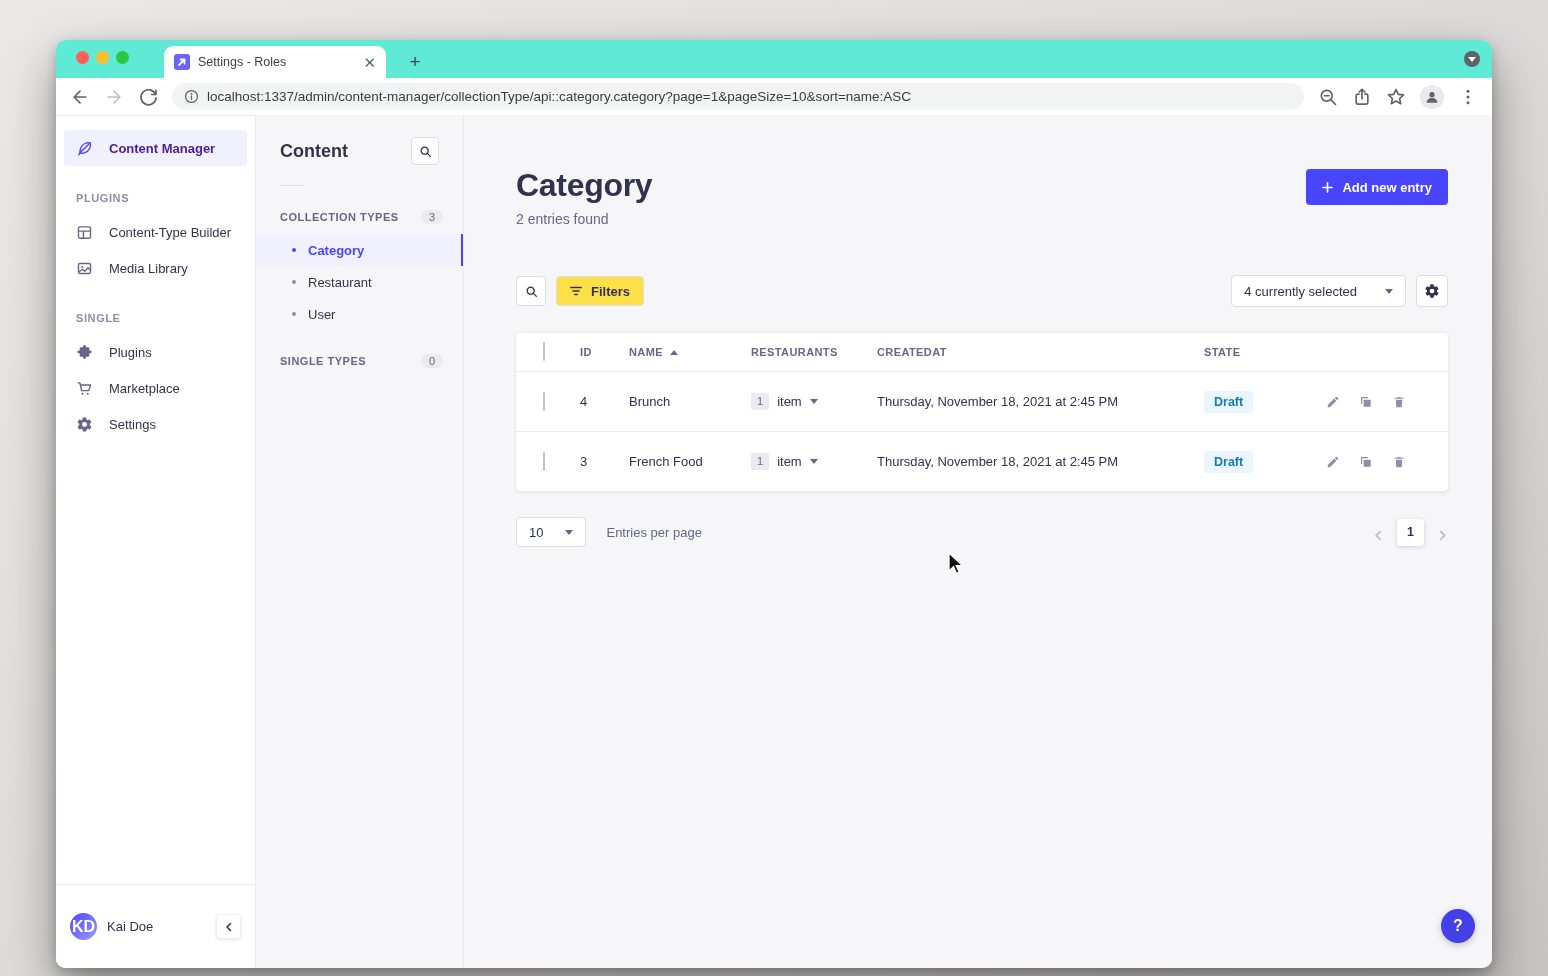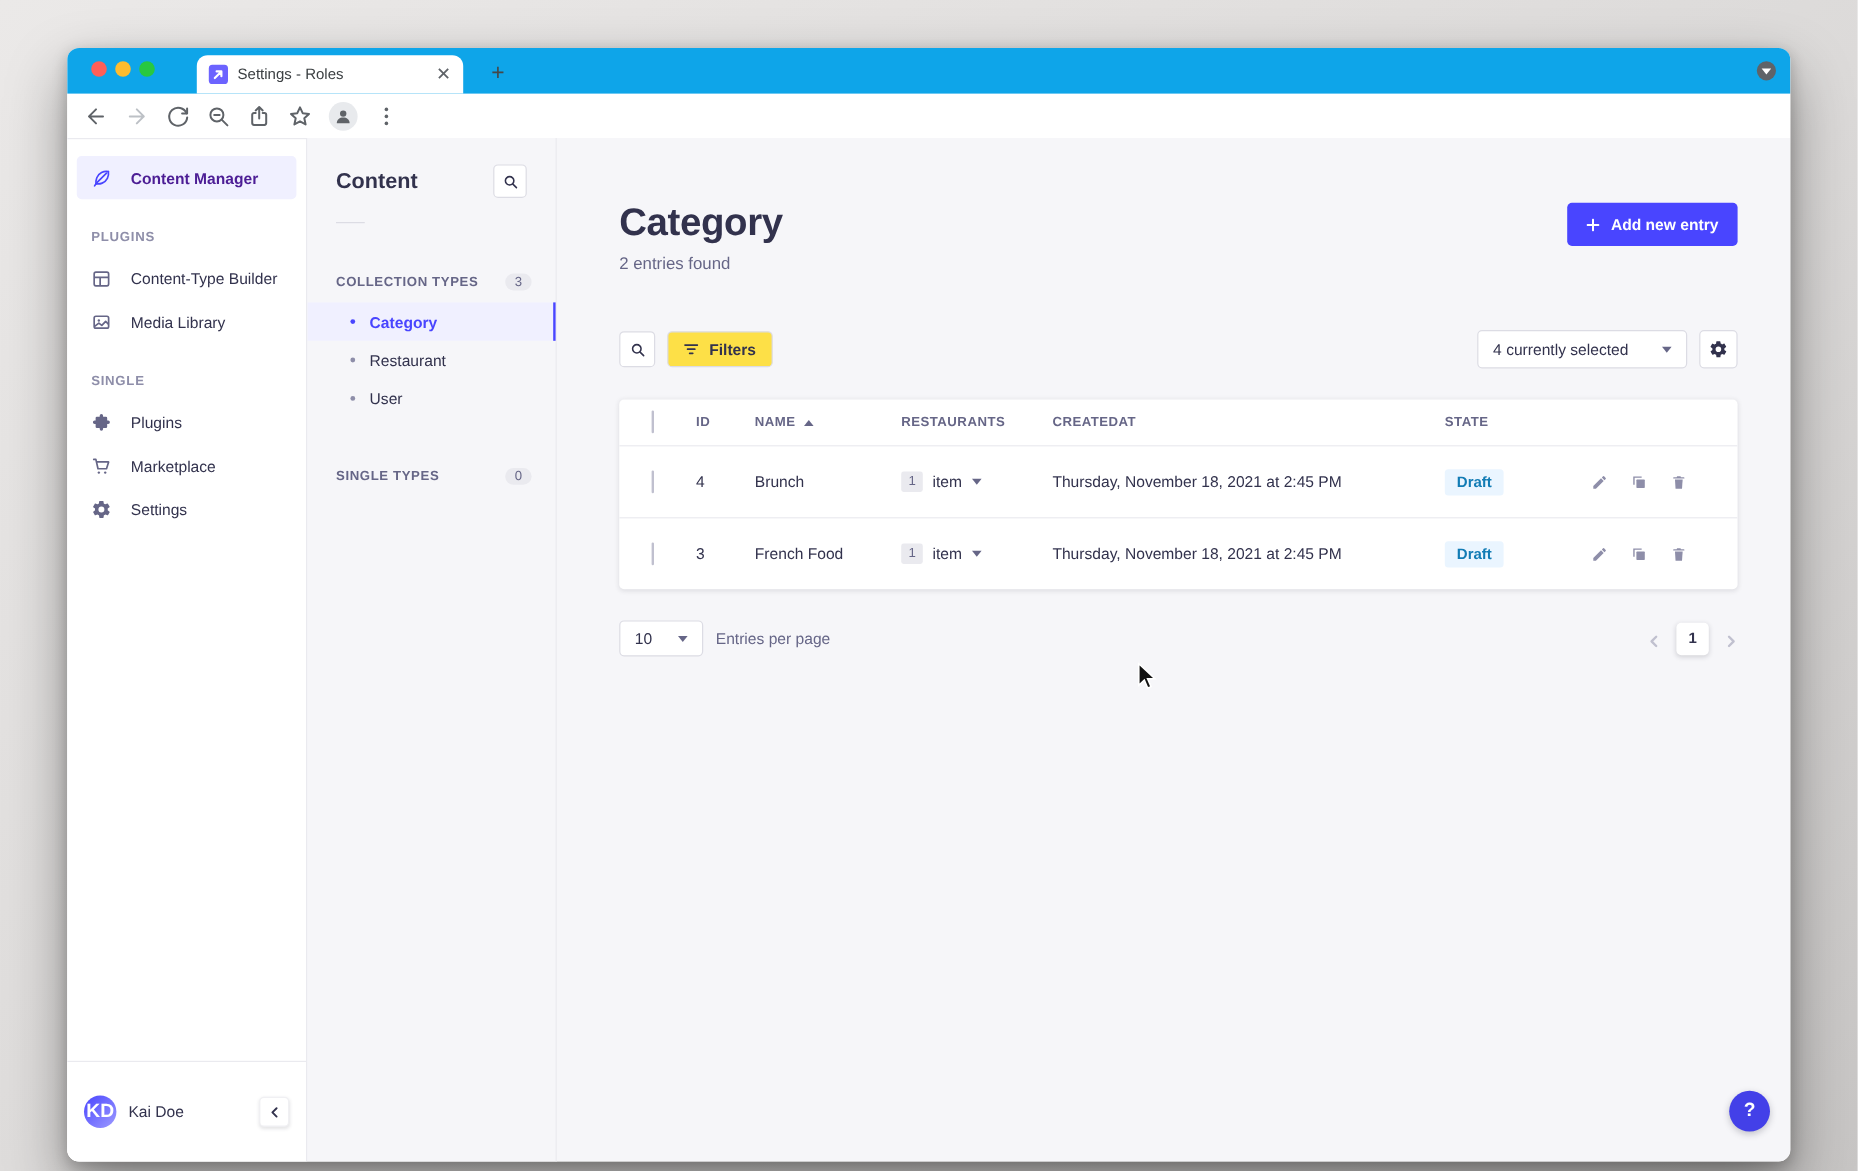--- a/index.html
+++ b/index.html
@@ -8,21 +8,21 @@
     font-family: "Liberation Sans", sans-serif;
     background: linear-gradient(145deg, #ebe9e8 0%, #dcdad9 55%, #c7c5c4 100%);
     position: relative;
   }
   .window {
     position:absolute; left:56px; top:40px; width:1436px; height:928px;
     border-radius:10px; overflow:hidden; background:#fff;
     box-shadow: 0 22px 50px rgba(0,0,0,.38), 0 4px 12px rgba(0,0,0,.22);
   }
   
-  .tabstrip { height:38px; background:#0ea5e9; position:relative; }
+  .tabstrip { height:38px; background:#5eead4; position:relative; }
   .tl { position:absolute; top:11px; width:13px; height:13px; border-radius:50%; }
   .tl.red{ left:20px; background:#ff5f57; } .tl.yellow{ left:40px; background:#febc2e; } .tl.green{ left:60px; background:#28c840; }
   .tab { position:absolute; left:108px; top:6px; width:222px; height:32px; background:#fff;
     border-radius:9px 9px 0 0; display:flex; align-items:center; padding:0 10px; gap:8px; }
   .favicon { width:16px; height:16px; border-radius:3px; background:#6c63ff; position:relative; flex:0 0 16px; }
   .favicon svg{ position:absolute; inset:2px; }
   .tab-title { font-size:12.5px; color:#3c4043; flex:1; white-space:nowrap; overflow:hidden; }
   .tab-close { color:#5f6368; font-size:15px; line-height:1; cursor:default; }
   .newtab { position:absolute; left:346px; top:9px; width:26px; height:26px; border-radius:50%;
     display:flex; align-items:center; justify-content:center; color:#454749; font-size:19px; font-weight:300;}
@@ -64,21 +64,21 @@
     box-shadow:0 1px 3px rgba(33,33,52,.12); display:flex; align-items:center; justify-content:center; color:#32324d;}
   .collapse-btn svg{ width:10px; height:10px; }
   
   .subnav { width:208px; flex:0 0 208px; background:#f6f6f9; border-right:1px solid #eaeaef; padding-top:22px; }
   .subnav-header { display:flex; align-items:center; justify-content:space-between; padding:0 24px 0 24px; }
   .subnav-title { font-size:18px; font-weight:700; color:#32324d; }
   .icon-btn-sm { width:28px; height:28px; border-radius:4px; background:#fff; border:1px solid #dcdce4;
     display:flex; align-items:center; justify-content:center; color:#32324d; }
   .icon-btn-sm svg { width:13px; height:13px; }
   .subnav-divider { width:24px; border-top:1px solid #dcdce4; margin:20px 24px 0; }
-  .group-row { display:flex; align-items:center; justify-content:space-between; padding:0 20px 0 24px; margin-top:42px; }
+  .group-row { display:flex; align-items:center; justify-content:space-between; padding:0 20px 0 24px; margin-top:24px; }
   .group-label { font-size:11px; font-weight:700; letter-spacing:.5px; color:#666687; }
   .count-badge { background:#eaeaef; color:#666687; font-size:11px; border-radius:10px; padding:1px 8px; }
   .subnav-list { margin-top:10px; }
   .subnav-item { display:flex; align-items:center; gap:12px; height:32px; padding-left:36px; font-size:13px; color:#32324d; }
   .subnav-item .bullet { width:4px; height:4px; border-radius:50%; background:#8e8ea9; flex:0 0 4px;}
   .subnav-item.active { background:#f0f0ff; color:#4945ff; font-weight:600; border-right:2px solid #4945ff; }
   .subnav-item.active .bullet { background:#4945ff; }
   
   .content { flex:1; padding:0 44px 0 52px; position:relative; }
   .main-header { margin-top:52px; display:flex; justify-content:space-between; align-items:flex-start; }
@@ -112,21 +112,21 @@
   .rel-cell { display:flex; align-items:center; gap:8px; padding-left:6px; }
   .rel-badge { background:#eaeaef; color:#666687; font-size:11px; border-radius:2px; padding:3px 6px; line-height:1;}
   .rel-label { font-size:13px; color:#32324d; }
   .state-pill { display:inline-block; background:#eaf5ff; color:#127cb5; font-size:12.5px; font-weight:600;
     border-radius:3px; padding:4px 10px; }
   .row-actions { display:flex; align-items:center; justify-content:flex-end; gap:19px; padding-right:42px; }
   .row-actions .act { width:14px; height:14px; color:#8e8ea9; }
   .row-actions .act svg { width:100%; height:100%; }
   
   .pagination-row { margin-top:26px; display:flex; align-items:center; justify-content:space-between; }
-  .pp-left { display:flex; align-items:center; gap:10px; }
+  .pp-left { display:flex; align-items:center; gap:20px; }
   .pp-select { height:30px; background:#fff; border:1px solid #dcdce4; border-radius:4px; display:flex;
     align-items:center; gap:22px; padding:0 12px; font-size:13px; color:#32324d; }
   .pp-label { font-size:13px; color:#666687; }
   .pg-right { display:flex; align-items:center; gap:13px; }
   .pg-chev { width:11px; height:11px; color:#c0c0cf; }
   .pg-chev svg{ width:100%; height:100%;}
   .pg-page { width:27px; height:27px; background:#fff; border-radius:4px; box-shadow:0 1px 4px rgba(33,33,52,.18);
     display:flex; align-items:center; justify-content:center; font-size:12.5px; font-weight:700; color:#32324d; }
   .help-fab { position:absolute; right:17px; bottom:25px; width:34px; height:34px; border-radius:50%;
     background:#4340e8; color:#fff; font-size:16px; font-weight:700; display:flex; align-items:center;
@@ -166,20 +166,30 @@
         <svg viewBox="0 0 24 24" fill="none" stroke="currentColor" stroke-width="2" stroke-linecap="round" stroke-linejoin="round">
             <path d="M5 12h14M12 5l7 7-7 7"></path>
           </svg>
       </span>
       <span class="tool-icon">
         <svg viewBox="0 0 24 24" fill="none" stroke="currentColor" stroke-width="2" stroke-linecap="round" stroke-linejoin="round">
             <path d="M21.5 4v5h-5"></path>
             <path d="M21 9a9 9 0 1 0 .6 4"></path>
           </svg>
       </span>
+      <div class="urlbar">
+        <span class="info">
+          <svg viewBox="0 0 24 24" fill="none" stroke="currentColor" stroke-width="2" stroke-linecap="round">
+              <circle cx="12" cy="12" r="9.5"></circle>
+              <path d="M12 11v5.5"></path>
+              <circle cx="12" cy="7.5" r="0.6" fill="currentColor"></circle>
+            </svg>
+        </span>
+        <span class="url-text">localhost:1337/admin/content-manager/collectionType/api::category.category?page=1&amp;pageSize=10&amp;sort=name:ASC</span>
+      </div>
       <span class="tool-icon">
         <svg viewBox="0 0 24 24" fill="none" stroke="currentColor" stroke-width="2" stroke-linecap="round">
             <circle cx="10.5" cy="10.5" r="6.5"></circle>
             <path d="M15.5 15.5L21 21M7.8 10.5h5.4"></path>
           </svg>
       </span>
       <span class="tool-icon">
         <svg viewBox="0 0 24 24" fill="none" stroke="currentColor" stroke-width="2" stroke-linecap="round" stroke-linejoin="round">
             <path d="M8.5 8.5H6.8A1.8 1.8 0 0 0 5 10.3v8.4a1.8 1.8 0 0 0 1.8 1.8h10.4a1.8 1.8 0 0 0 1.8-1.8v-8.4a1.8 1.8 0 0 0-1.8-1.8h-1.7"></path>
             <path d="M12 14V3M8.5 6L12 2.7 15.5 6"></path>

